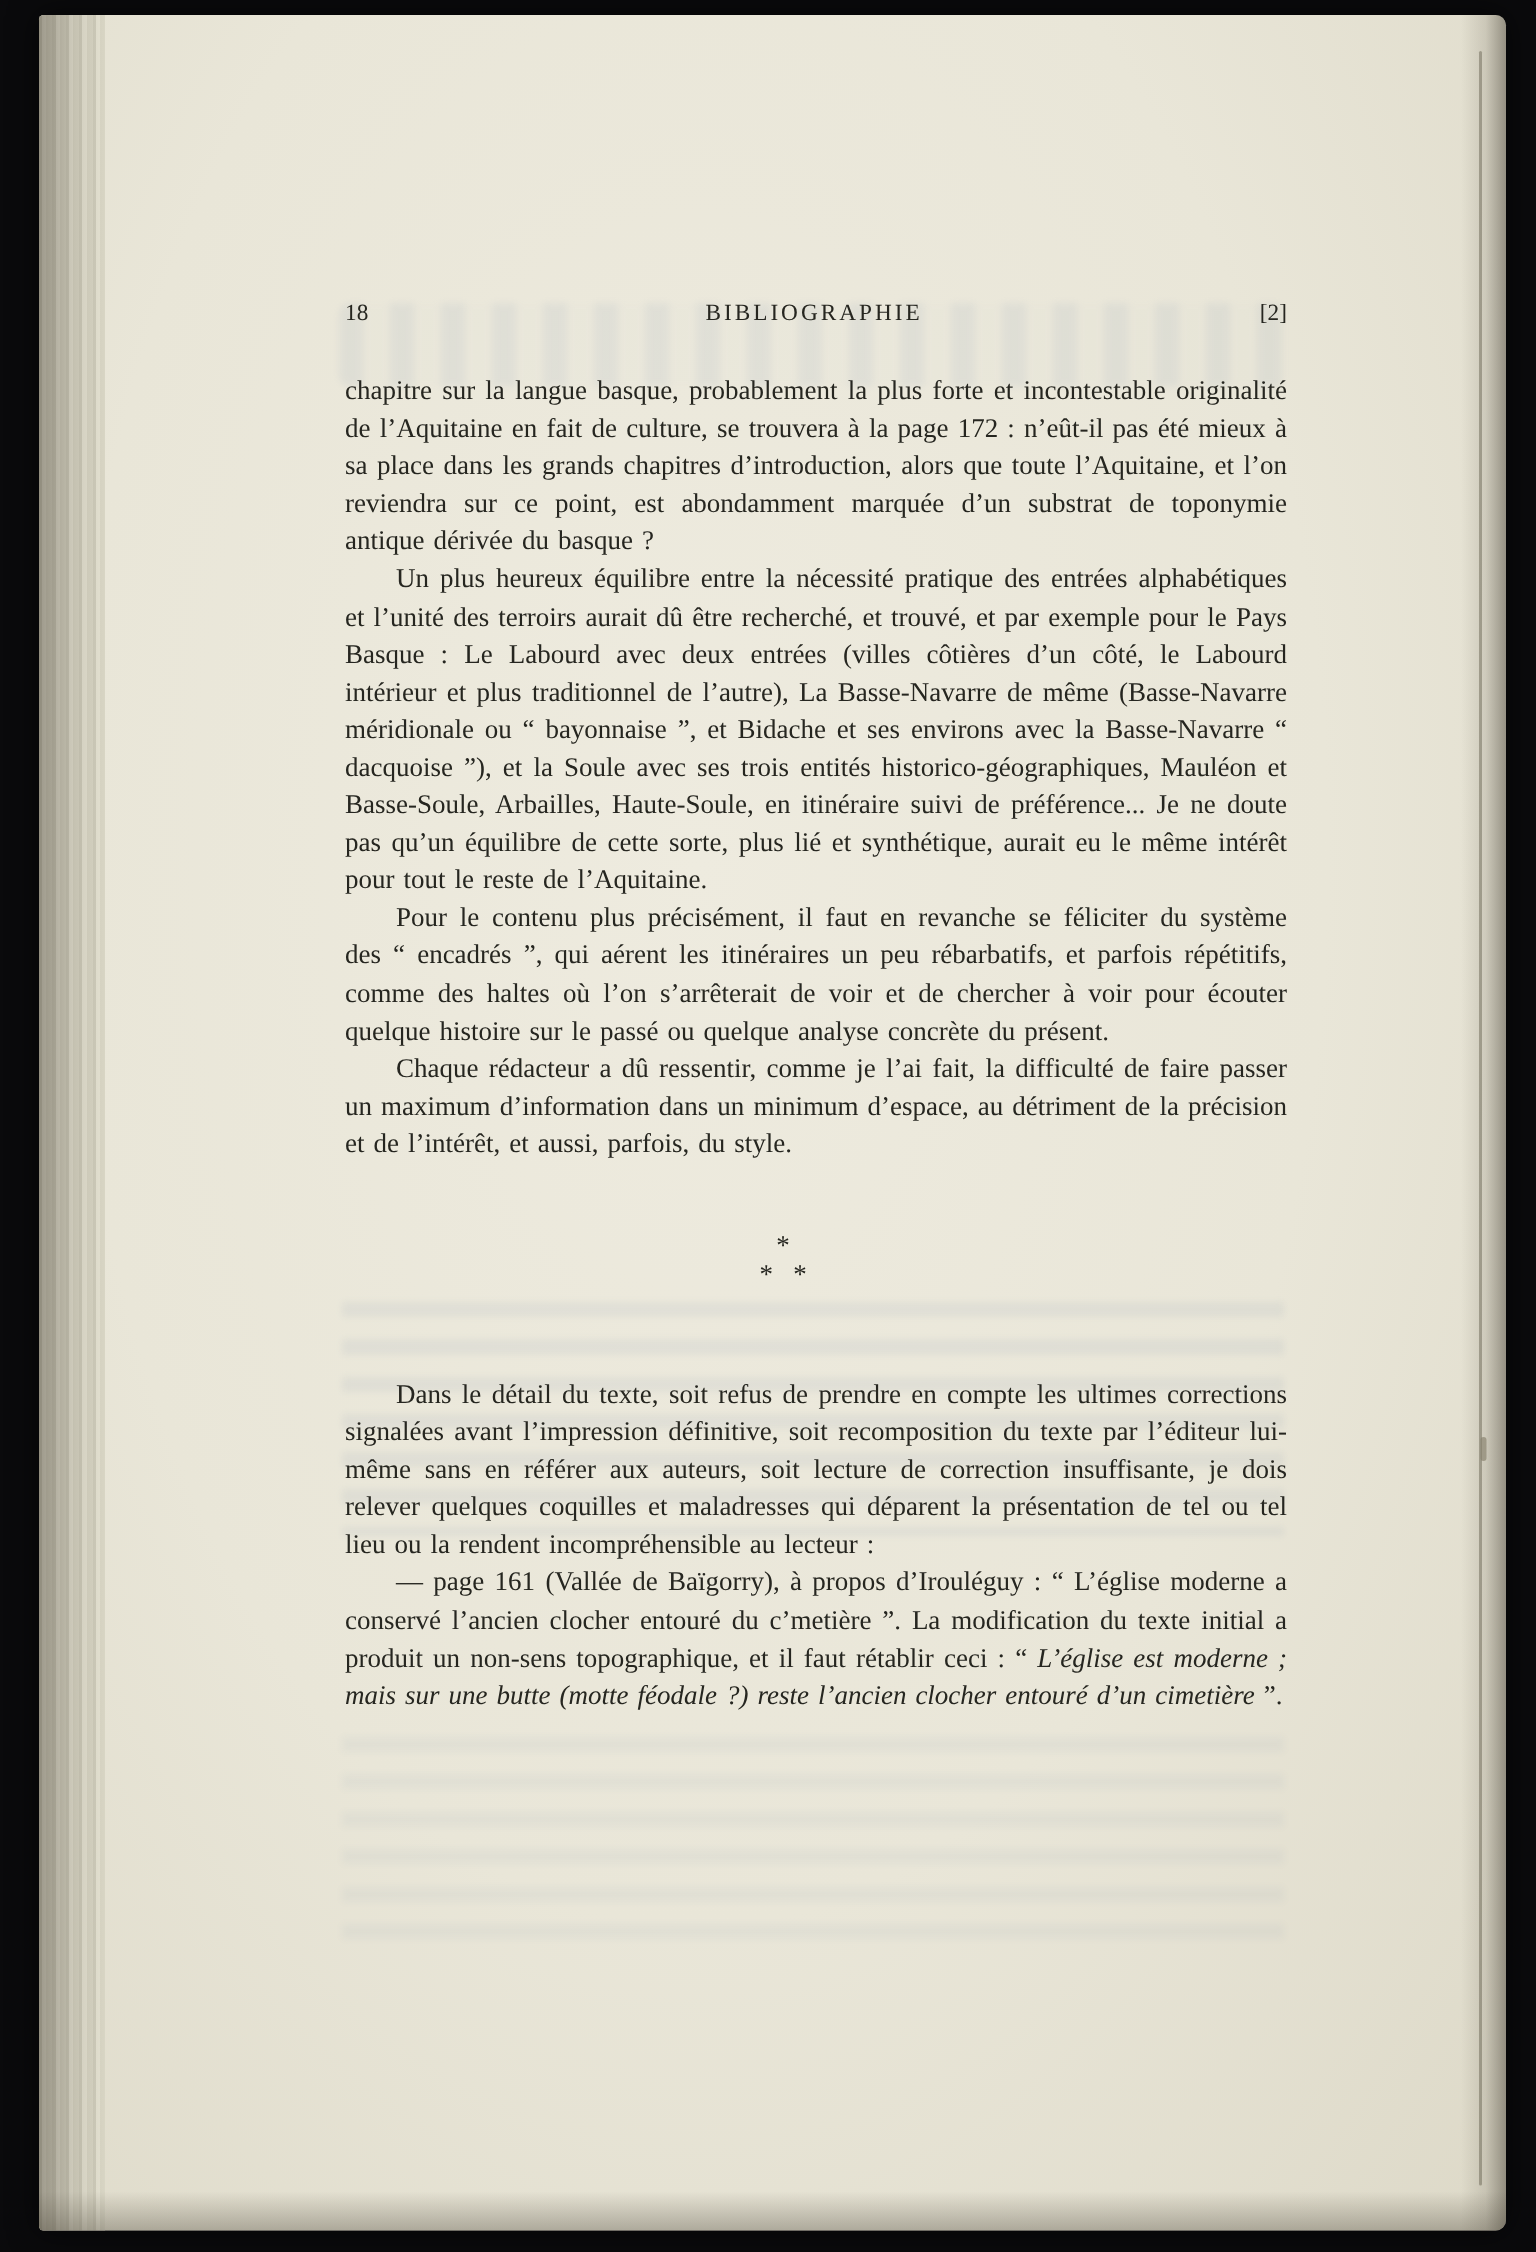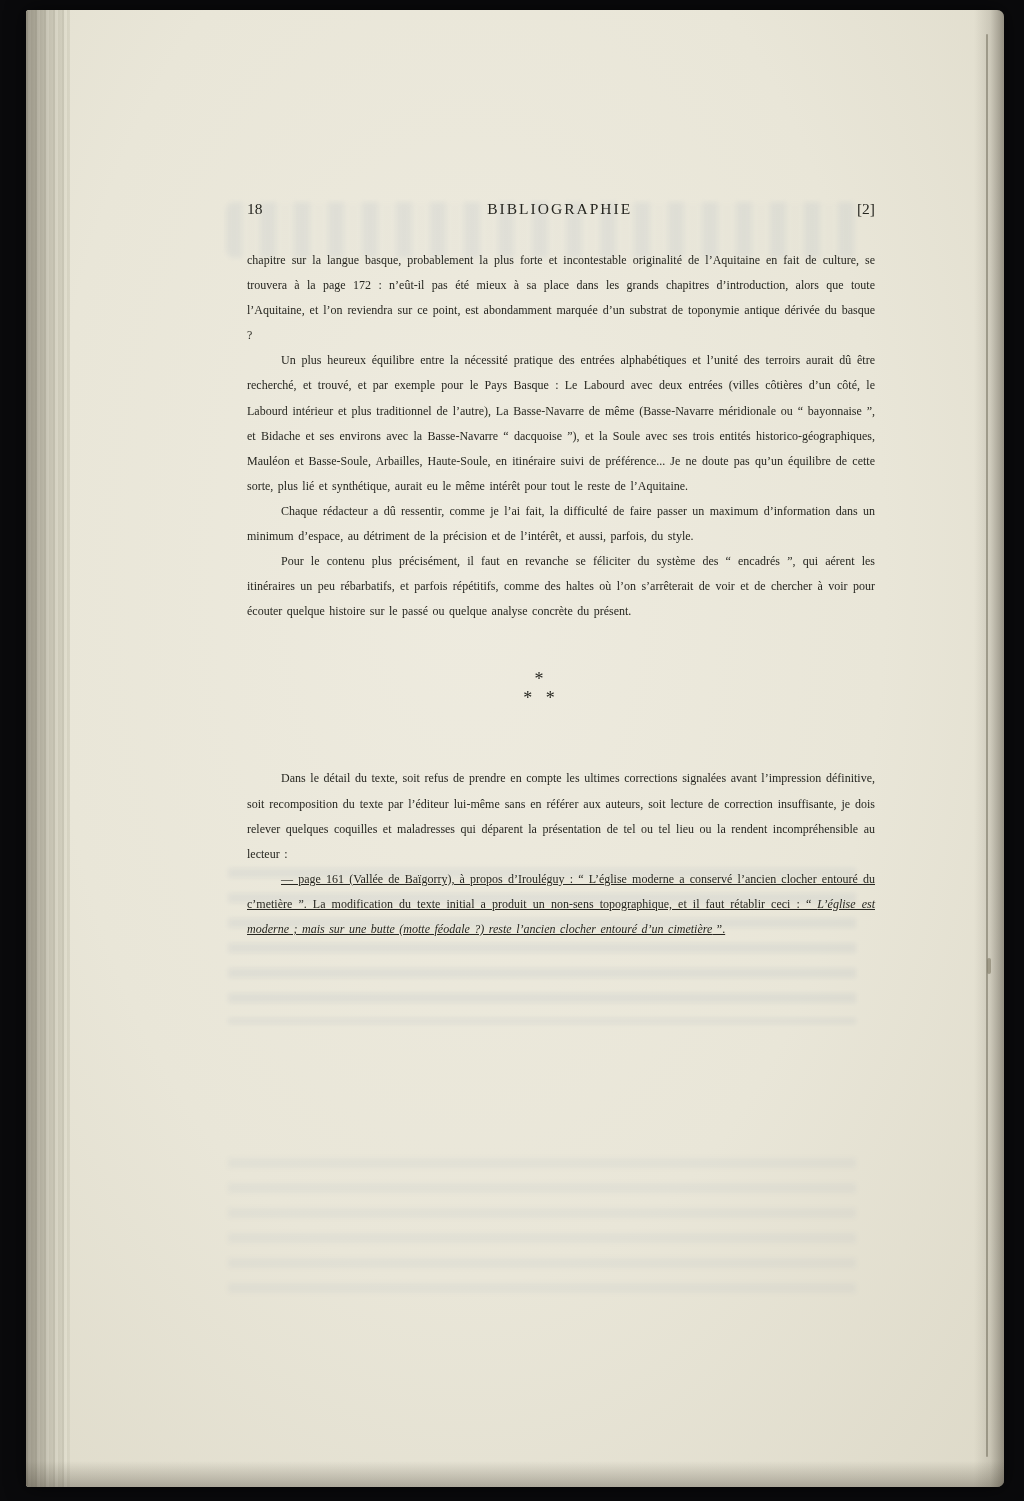--- a/index.html
+++ b/index.html
@@ -65,46 +65,45 @@
     left:202px;top:1148px;width:628px;height:150px;
     background:repeating-linear-gradient(180deg, rgba(108,130,162,.16) 0 10px, rgba(108,130,162,0) 10px 25px);
     opacity:.40;
   }
   .content{
     position:absolute;
     left:204px;top:190px;
     width:628px;
     color:#262620;
     z-index:2;
-    margin-left:17px;
   }
   .header{
     display:flex;justify-content:space-between;align-items:baseline;
     font-size:15.5px;
     margin-bottom:30px;
   }
   .header .title{letter-spacing:2px;}
   .body-text p{
     margin:0;
-    font-size:12px;
+    font-size:18px;
     line-height:25.1px;
     text-align:justify;
     word-spacing:1.5px;
   }
   .body-text p.indent{text-indent:34px;}
   .separator{
     text-align:center;
     margin:46px 0 58px 0;
     transform:translateX(-22px);
     font-size:18px;
     line-height:19px;
     color:#262620;
   }
   .separator .line2{white-space:pre;}
-  .erratum{margin-top:26px;text-decoration:underline;}
+  .erratum{margin-top:26px;}
   .erratum .it{font-style:italic;}
 </style>
 </head>
 <body>
 
 <div class="page">
   <div class="spine"></div>
   <div class="right-edge"></div>
   <div class="edge-line"></div>
   <div class="stitch"></div>
@@ -118,22 +117,22 @@
 
     <div class="header">
       <span class="pagenum">18</span>
       <span class="title">BIBLIOGRAPHIE</span>
       <span class="bracket">[2]</span>
     </div>
 
     <div class="body-text">
       <p>chapitre sur la langue basque, probablement la plus forte et incontestable originalité de l’Aquitaine en fait de culture, se trouvera à la page 172 : n’eût-il pas été mieux à sa place dans les grands chapitres d’introduction, alors que toute l’Aquitaine, et l’on reviendra sur ce point, est abondamment marquée d’un substrat de toponymie antique dérivée du basque ?</p>
       <p class="indent">Un plus heureux équilibre entre la nécessité pratique des entrées alphabétiques et l’unité des terroirs aurait dû être recherché, et trouvé, et par exemple pour le Pays Basque : Le Labourd avec deux entrées (villes côtières d’un côté, le Labourd intérieur et plus traditionnel de l’autre), La Basse-Navarre de même (Basse-Navarre méridionale ou “ bayonnaise ”, et Bidache et ses environs avec la Basse-Navarre “ dacquoise ”), et la Soule avec ses trois entités historico-géographiques, Mauléon et Basse-Soule, Arbailles, Haute-Soule, en itinéraire suivi de préférence... Je ne doute pas qu’un équilibre de cette sorte, plus lié et synthétique, aurait eu le même intérêt pour tout le reste de l’Aquitaine.</p>
+      <p class="indent">Pour le contenu plus précisément, il faut en revanche se féliciter du système des “ encadrés ”, qui aérent les itinéraires un peu rébarbatifs, et parfois répétitifs, comme des haltes où l’on s’arrêterait de voir et de chercher à voir pour écouter quelque histoire sur le passé ou quelque analyse concrète du présent.</p>
       <p class="indent">Chaque rédacteur a dû ressentir, comme je l’ai fait, la difficulté de faire passer un maximum d’information dans un minimum d’espace, au détriment de la précision et de l’intérêt, et aussi, parfois, du style.</p>
-      <p class="indent">Pour le contenu plus précisément, il faut en revanche se féliciter du système des “ encadrés ”, qui aérent les itinéraires un peu rébarbatifs, et parfois répétitifs, comme des haltes où l’on s’arrêterait de voir et de chercher à voir pour écouter quelque histoire sur le passé ou quelque analyse concrète du présent.</p>
 
       <div class="separator">
         <div class="line1">*</div>
         <div class="line2">*   *</div>
       </div>
 
       <p class="indent">Dans le détail du texte, soit refus de prendre en compte les ultimes corrections signalées avant l’impression définitive, soit recomposition du texte par l’éditeur lui-même sans en référer aux auteurs, soit lecture de correction insuffisante, je dois relever quelques coquilles et maladresses qui déparent la présentation de tel ou tel lieu ou la rendent incompréhensible au lecteur :</p>
 
       <p class="indent erratum"><span>— page 161 (Vallée de Baïgorry), à propos d’Irouléguy : “ L’église moderne a conservé l’ancien clocher entouré du c’metière ”. La modification du texte initial a produit un non-sens topographique, et il faut rétablir ceci : “ </span><span class="it">L’église est moderne ; mais sur une butte (motte féodale ?) reste l’ancien clocher entouré d’un cimetière</span><span> ”.</span></p>
     </div>

